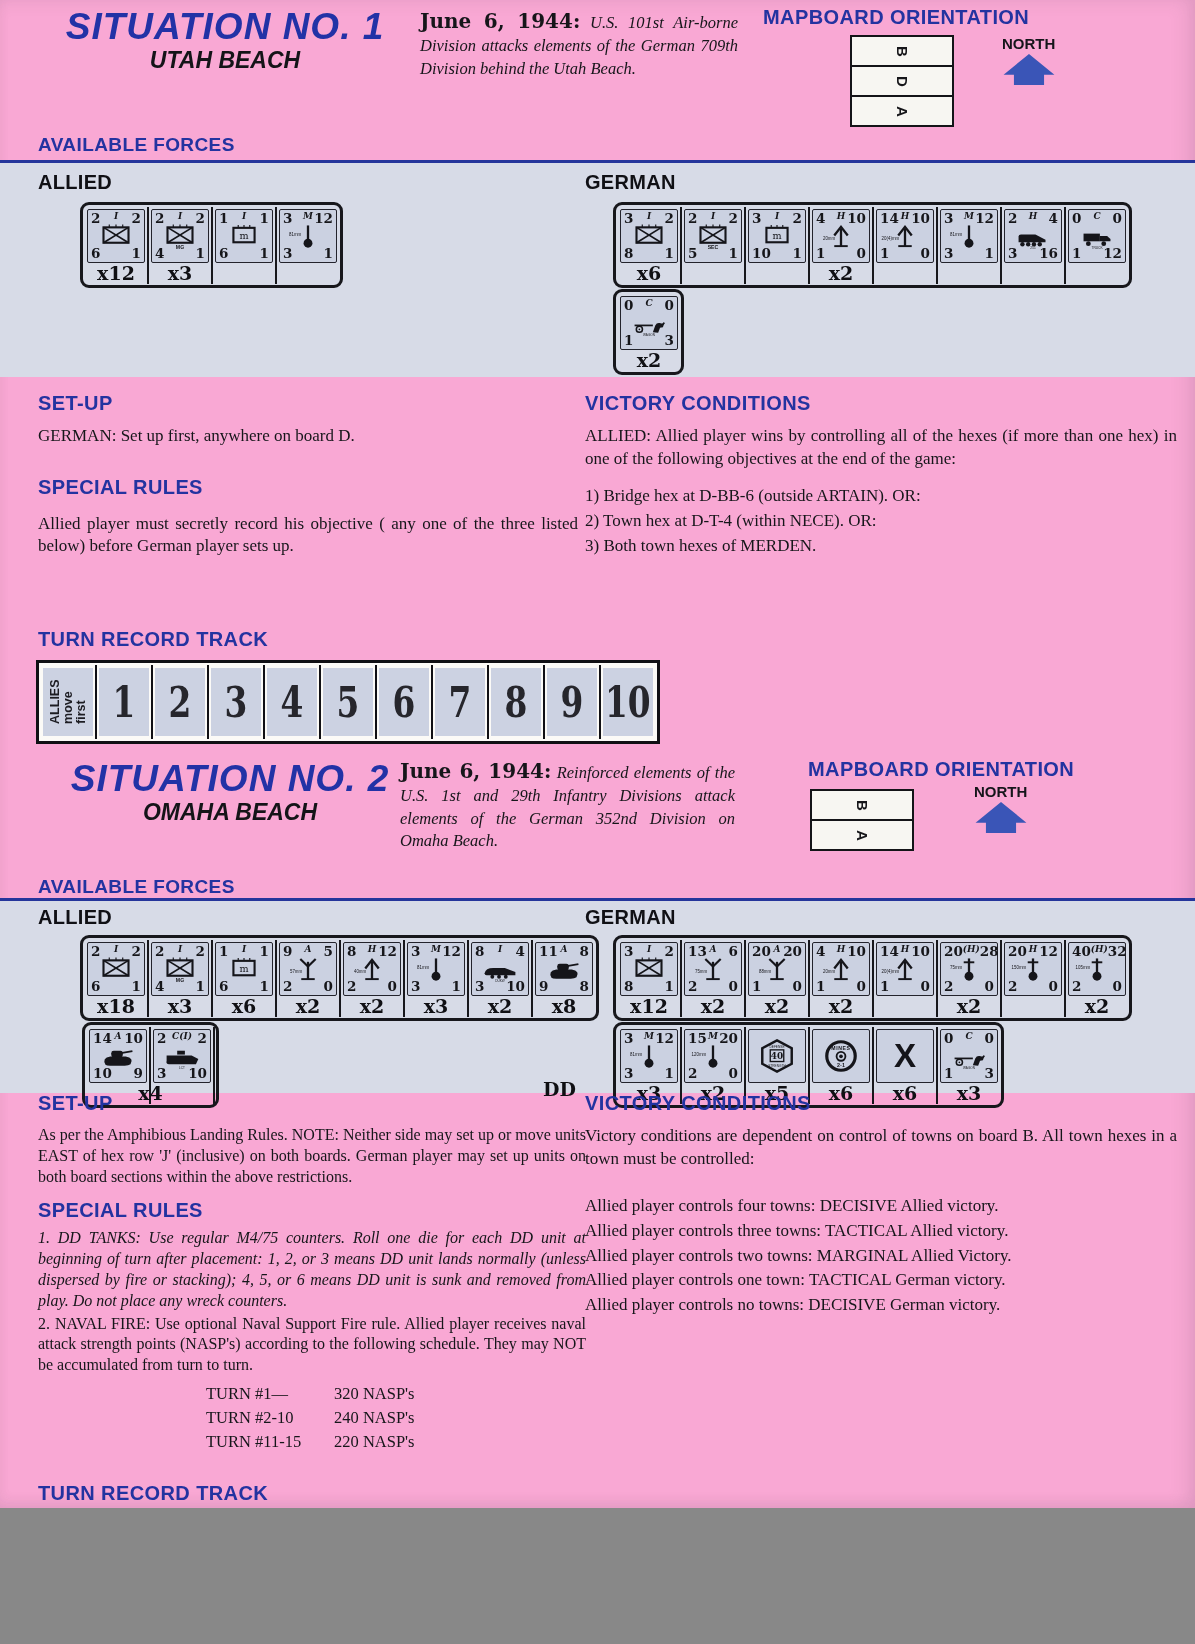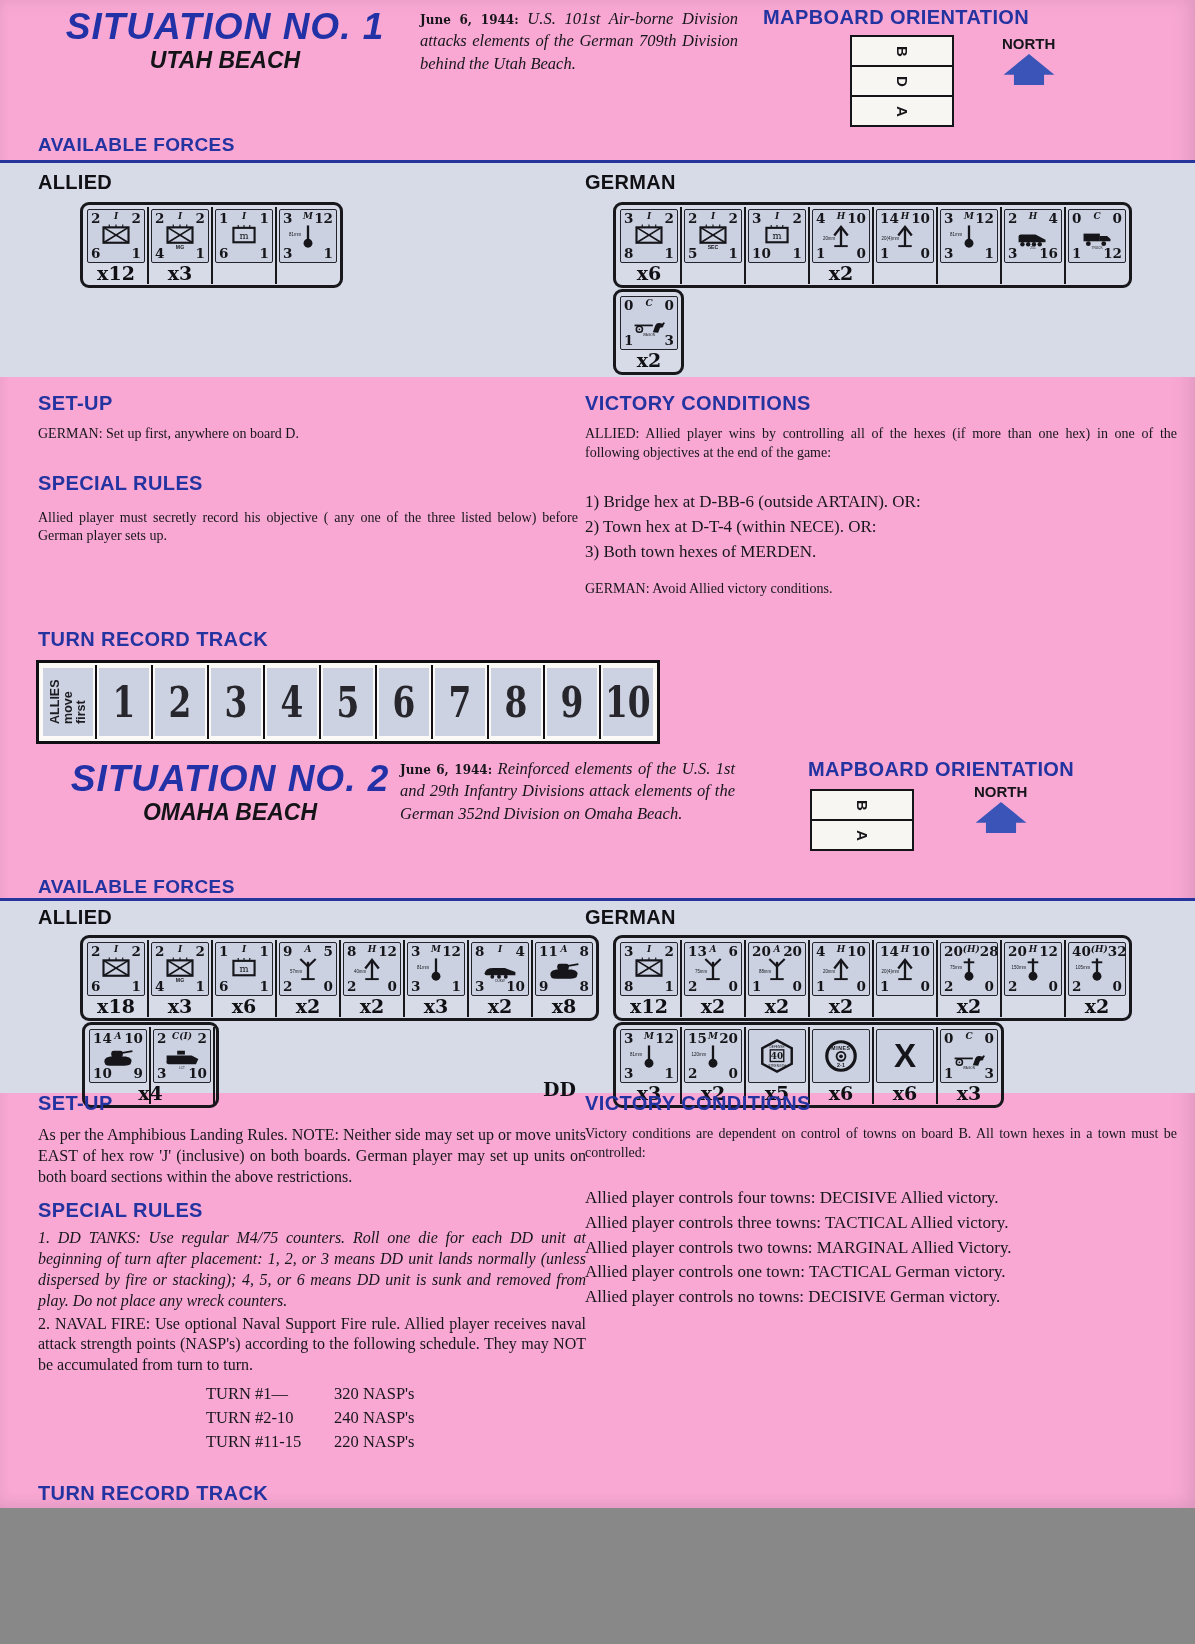--- a/index.html
+++ b/index.html
@@ -8,24 +8,24 @@
         box-shadow:inset -8px 0 18px rgba(60,60,70,.10), inset 0 -6px 12px rgba(60,60,70,.05);}
   .abs{position:absolute;}
   
   .blue-head{color:#2333a0;font-weight:700;font-size:20px;letter-spacing:.4px;}
   .blue-head.sm{font-size:19px;}
   .sit-title{font-style:italic;font-weight:800;font-size:37px;color:#2232a6;letter-spacing:1px;line-height:1.0;}
   .sit-sub{font-style:italic;font-weight:700;font-size:23px;color:#141418;margin-top:2px;}
   .force-label{font-weight:700;font-size:20px;color:#101015;letter-spacing:.3px;}
   
   .intro{font-family:"Liberation Serif",serif;font-size:16.5px;line-height:1.36;text-align:justify;}
-  .intro b{font-family:"DejaVu Serif",serif;font-size:12px;font-style:normal;}
+  .intro b{font-family:"DejaVu Serif",serif;font-size:20px;font-style:normal;}
   .intro i{font-style:italic;}
   
-  .body-p{font-family:"Liberation Serif",serif;font-size:14px;line-height:1.33;text-align:justify;margin:10px 0 0 0;}
+  .body-p{font-family:"Liberation Serif",serif;font-size:17px;line-height:1.33;text-align:justify;margin:10px 0 0 0;}
   .body-p.dense{font-size:16px;line-height:1.3;}
   .lines div{font-family:"Liberation Serif",serif;font-size:17px;line-height:1.45;}
   
   .map-row{display:flex;align-items:flex-start;}
   .board-stack{width:104px;}
   .board{height:28px;border:2.5px solid #141418;display:flex;align-items:center;justify-content:center;background:#f7f6f2;}
   .board + .board{border-top:none;}
   .board span{transform:rotate(90deg);font-weight:700;font-size:15px;}
   .north{text-align:center;}
   .north-label{font-weight:700;font-size:15px;color:#15151a;margin-bottom:2px;}
@@ -434,26 +434,25 @@
   <div class="abs" style="left:38px;top:392px;width:540px;">
     <div class="blue-head">SET-UP</div>
     <p class="body-p">GERMAN: Set up first, anywhere on board D.</p>
     <div class="blue-head" style="margin-top:28px;">SPECIAL RULES</div>
     <p class="body-p" style="margin-top:14px;">Allied player must secretly record his objective ( any one of the three listed below) before German player sets up.</p>
   </div>
 
   <div class="abs" style="left:585px;top:392px;width:592px;">
     <div class="blue-head">VICTORY CONDITIONS</div>
     <p class="body-p">ALLIED: Allied player wins by controlling all of the hexes (if more than one hex) in one of the following objectives at the end of the game:</p>
-    <div class="lines" style="margin-top:28px;">
+    <div class="lines" style="margin-top:14px;">
       <div>1)  Bridge hex at D-BB-6 (outside ARTAIN). OR:</div>
       <div>2)  Town hex at D-T-4 (within NECE). OR:</div>
       <div>3)  Both town hexes of MERDEN.</div>
     </div>
-    <p class="body-p" style="margin-top:16px;text-align:left;">GERMAN: Avoid Allied victory conditions.</p>
   </div>
 
   <div class="abs blue-head" style="left:38px;top:628px;">TURN RECORD TRACK</div>
   <div class="abs track t1" style="left:36px;top:660px;">
     <div class="tcell">
       <div class="tfill tlabel">
         <div class="tlabel-in">
           <div>ALLIES</div>
           <div>move</div>
           <div>first</div>

